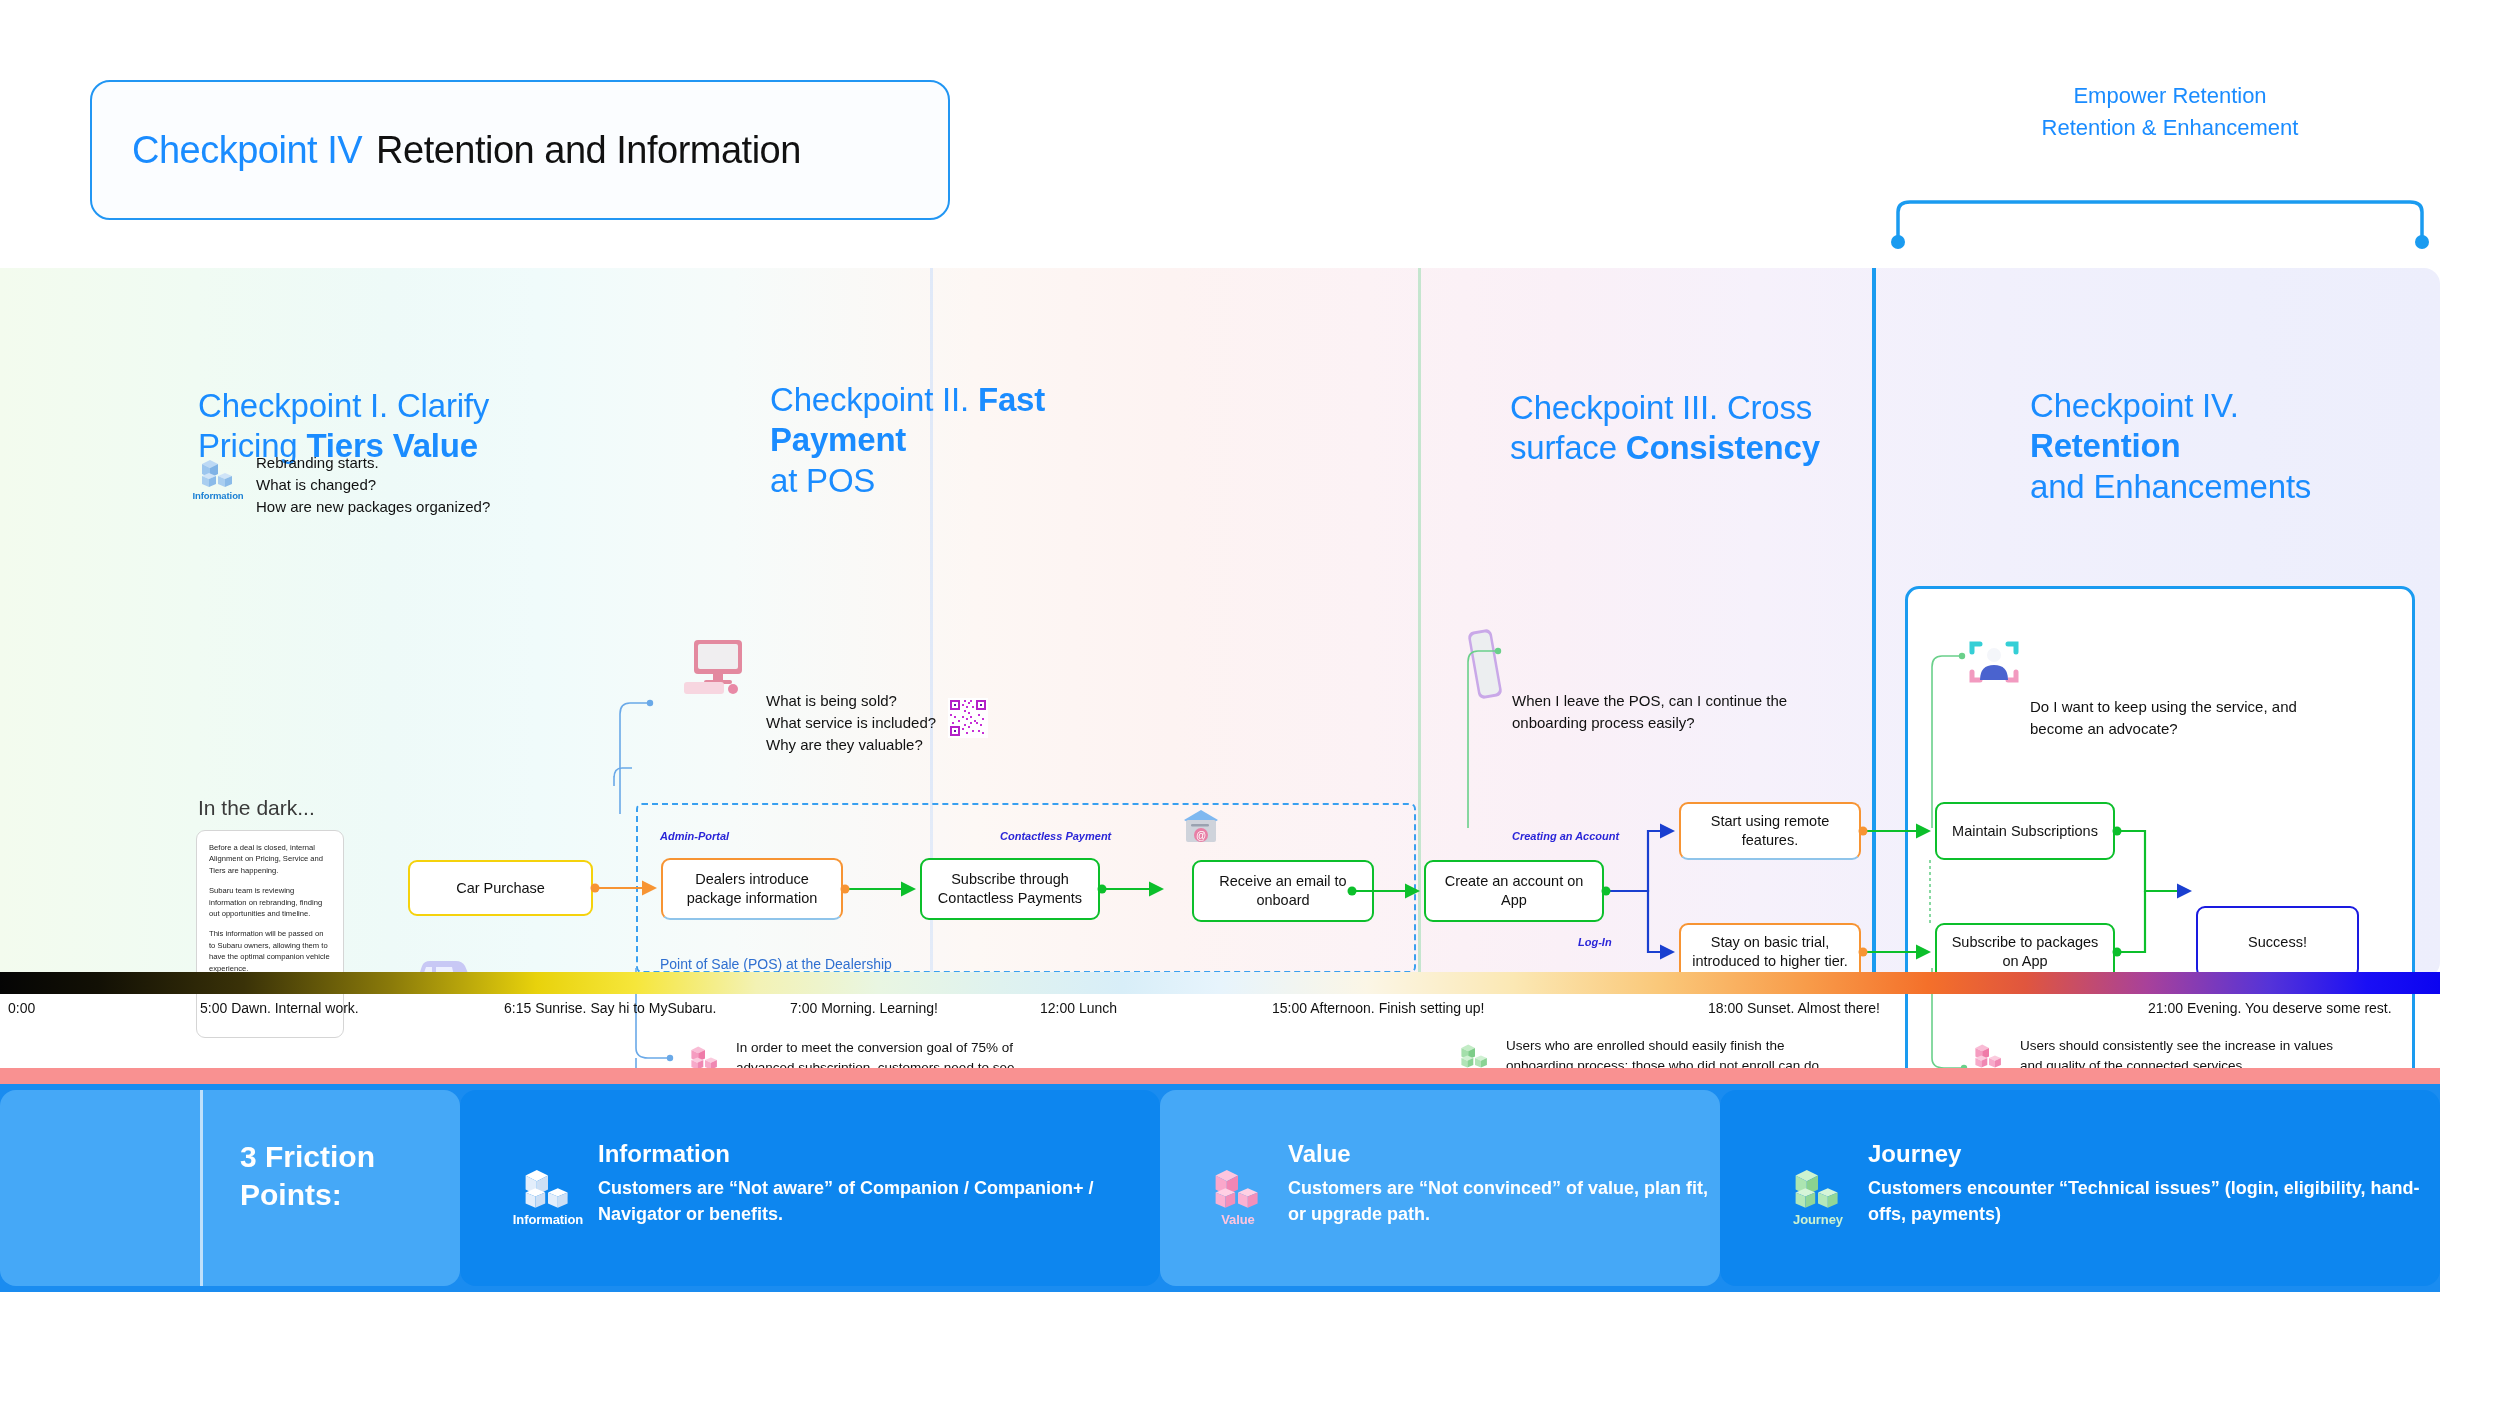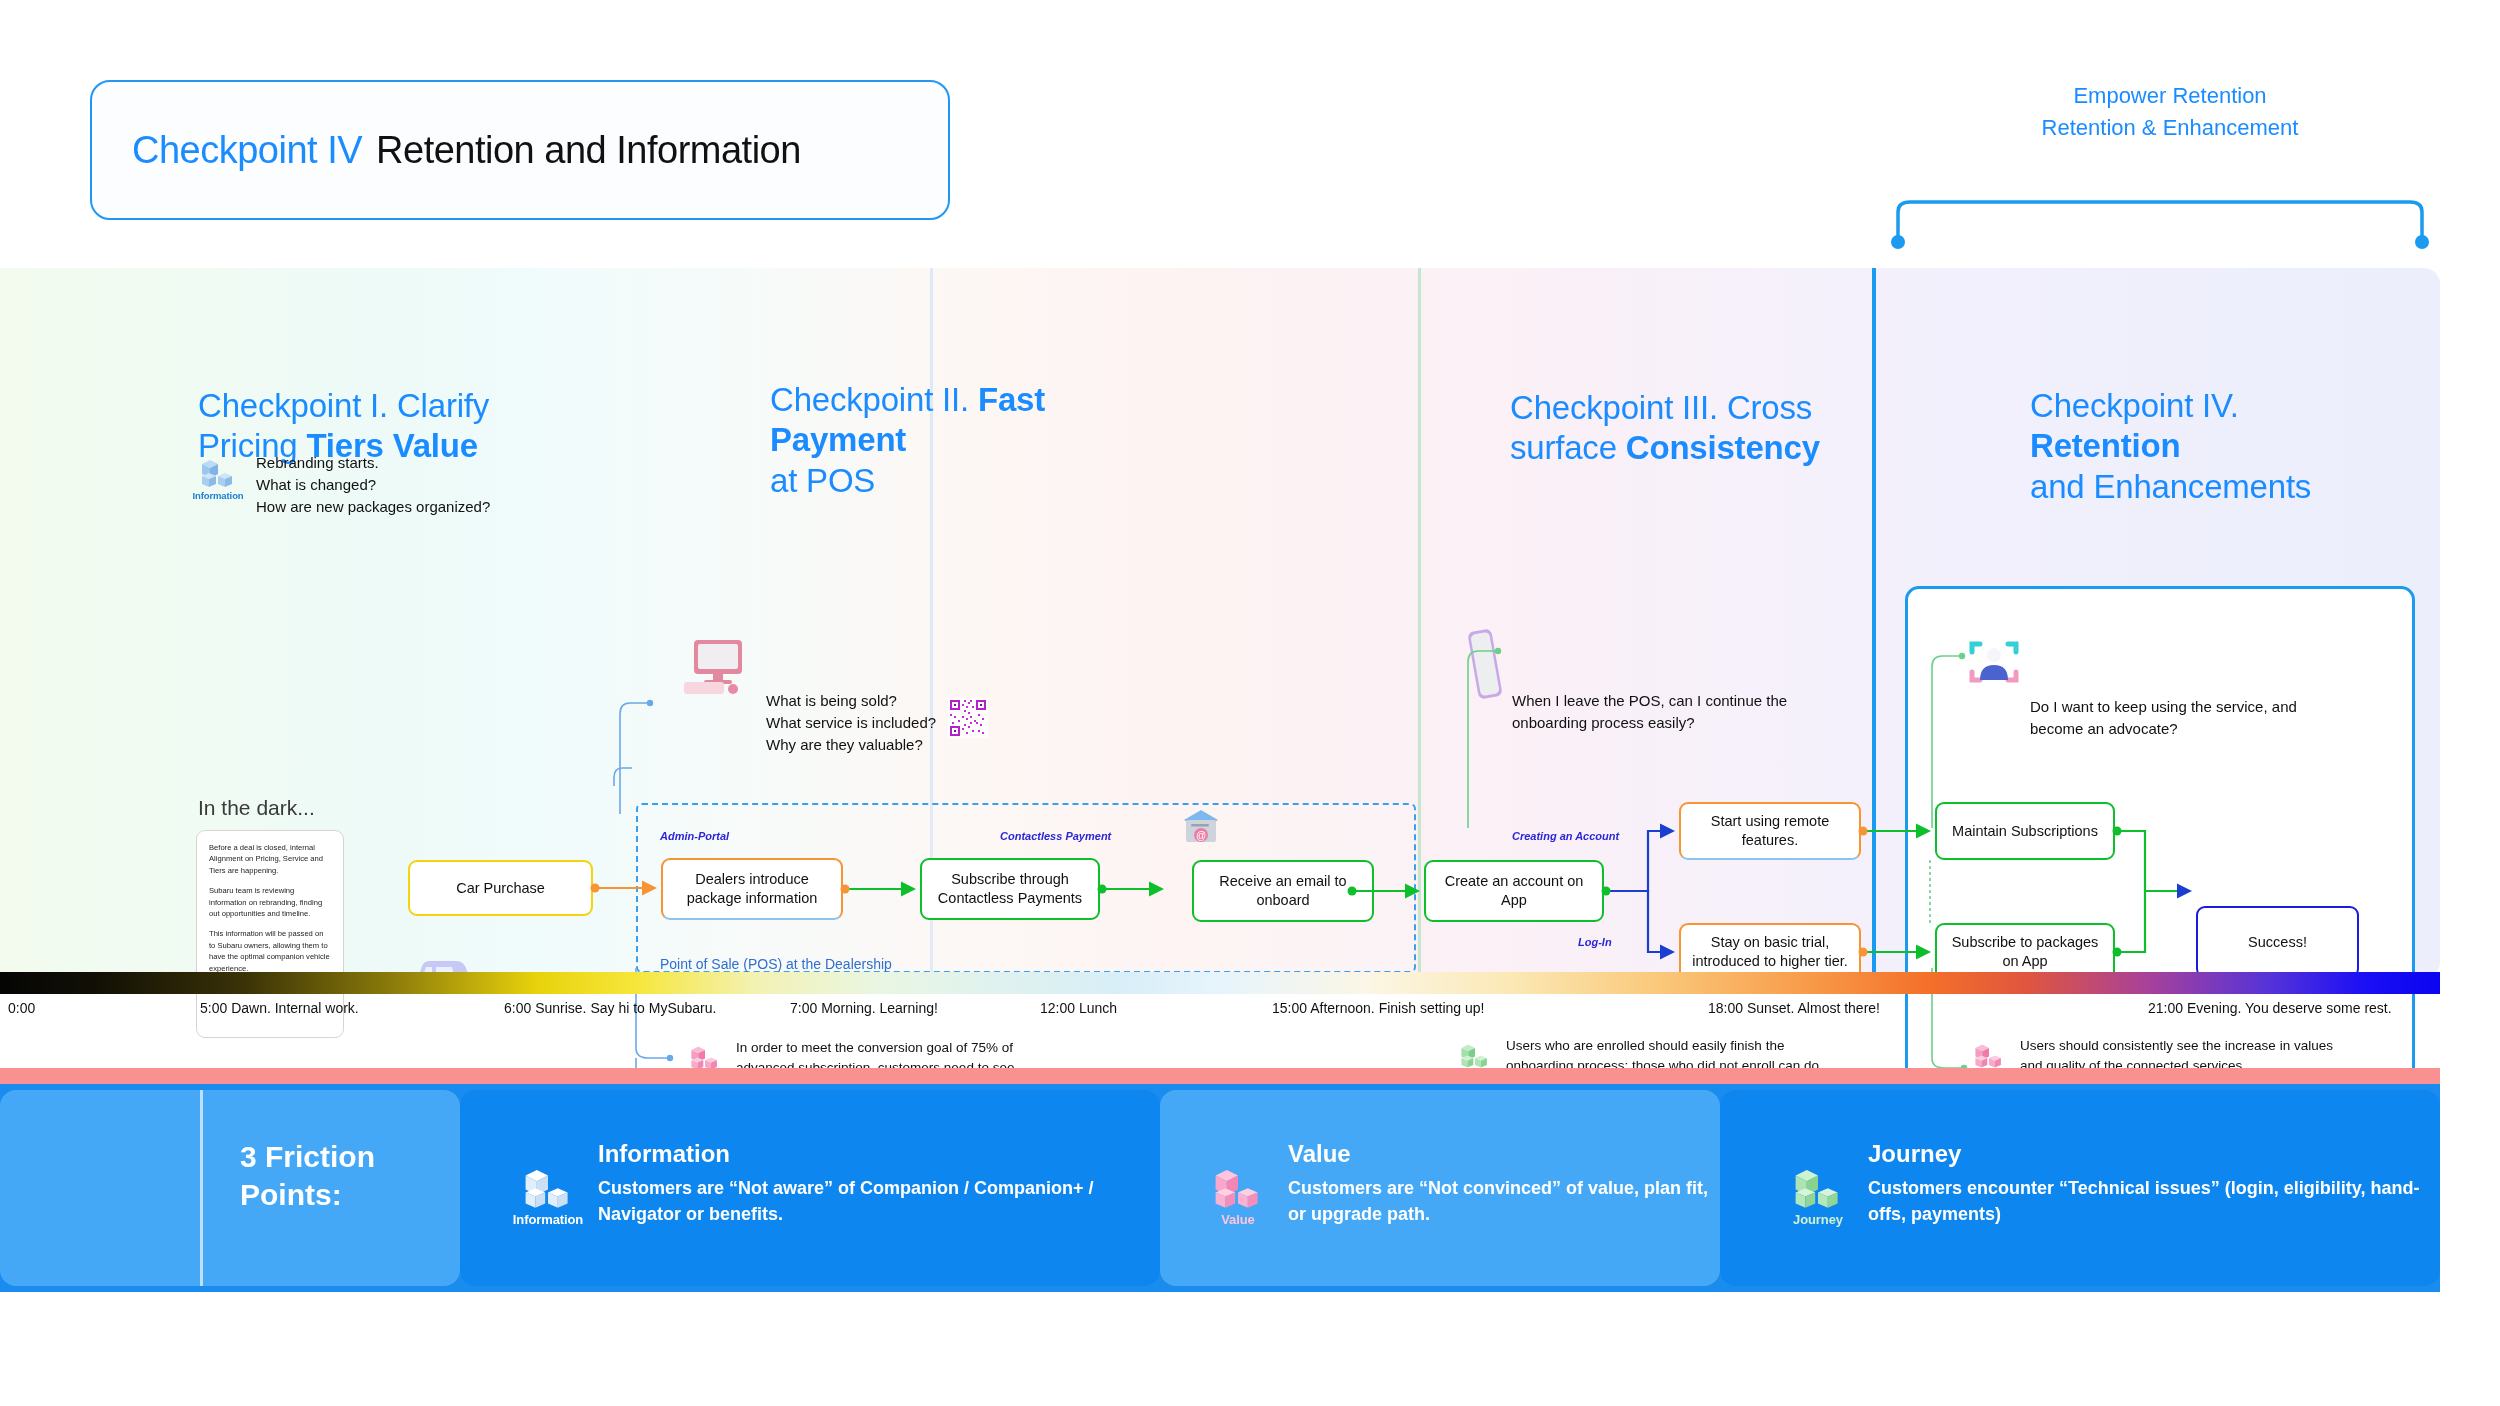--- a/index.html
+++ b/index.html
@@ -495,21 +495,21 @@
       <span class="lbl lbl-journey">Journey</span>
     </div>
     <div class="txt">The devices should always be user friendly and continuously improved to meet market needs.</div>
   </div>
 
 </div>
 
 <div id="timebar"></div>
 <div class="tick" style="left:8px;">0:00</div>
 <div class="tick" style="left:200px;">5:00 Dawn. Internal work.</div>
-<div class="tick" style="left:504px;">6:00 Sunrise. Say hi to MySubaru.</div>
+<div class="tick" style="left:504px;">6:15 Sunrise. Say hi to MySubaru.</div>
 <div class="tick" style="left:790px;">7:00 Morning. Learning!</div>
 <div class="tick" style="left:1040px;">12:00 Lunch</div>
 <div class="tick" style="left:1272px;">15:00 Afternoon. Finish setting up!</div>
 <div class="tick" style="left:1708px;">18:00 Sunset. Almost there!</div>
 <div class="tick" style="left:2148px;">21:00 Evening. You deserve some rest.</div>
 
 <div id="redstrip"></div>
 <div id="footer"></div>
 <div class="fcard lite" style="left:0px; width:460px;"></div>
 <div id="fdivider"></div>

